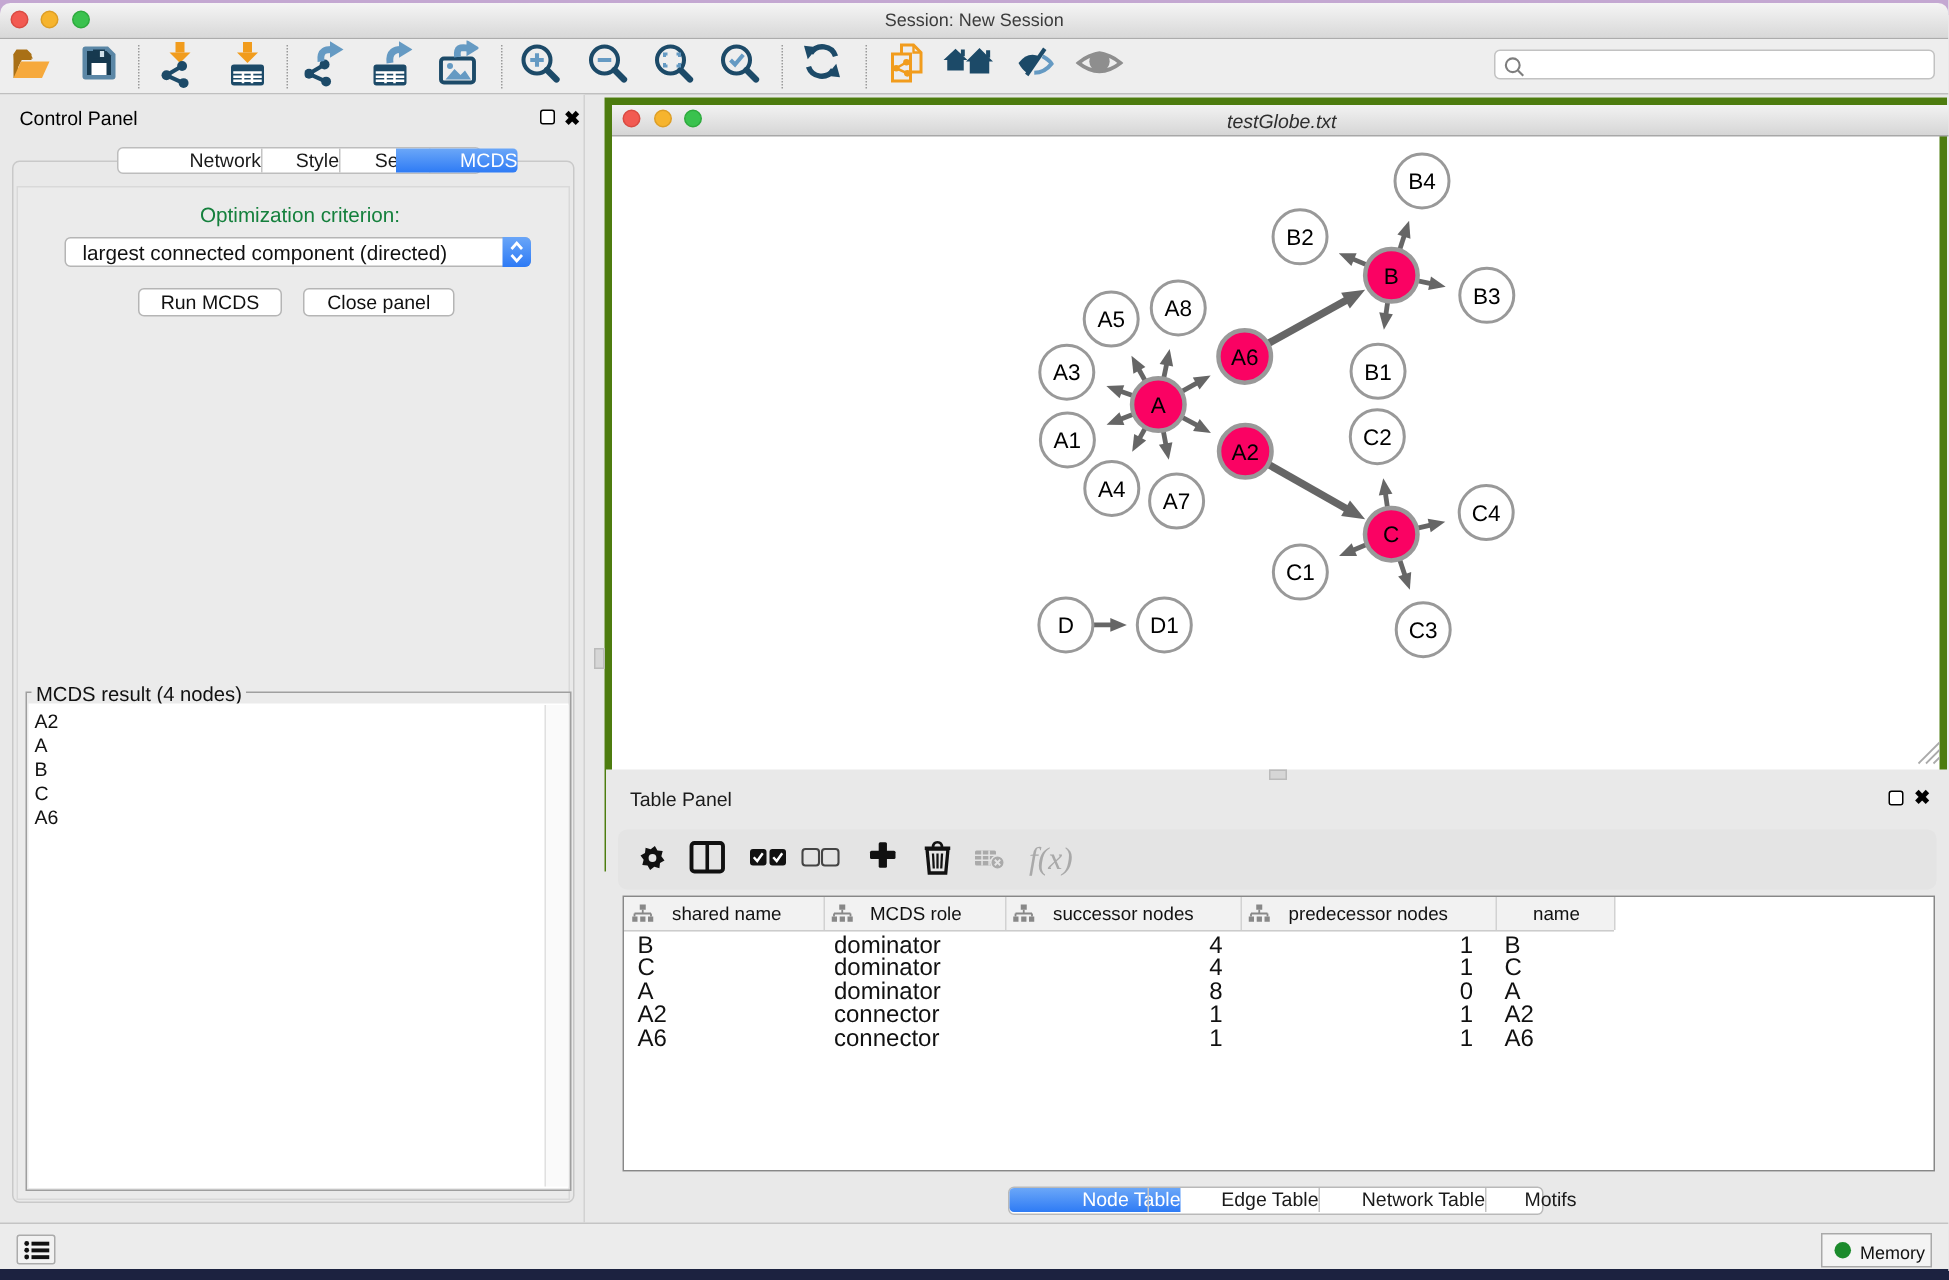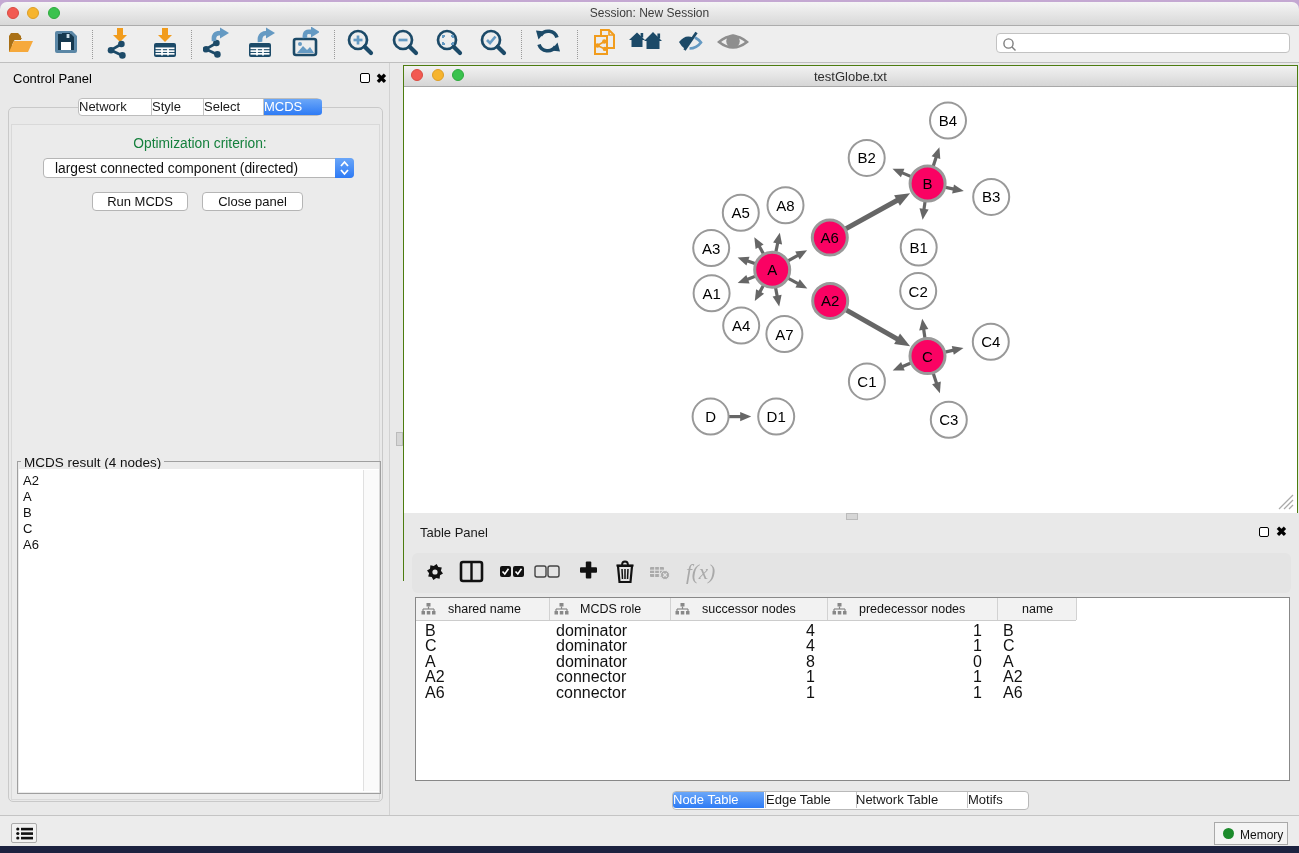--- a/index.html
+++ b/index.html
@@ -20,35 +20,35 @@
 .tbsep{position:absolute;top:4px;height:29px;width:0;border-left:1px dotted #9a9a9a;}
 #searchbox{left:996px;top:33px;width:294px;height:20px;background:#fff;border:1px solid #c2c2c2;border-radius:4px;box-sizing:border-box;}
 
 #cpanel{left:0;top:63px;width:390px;height:752px;background:#e9e9e9;border-right:1px solid #d2d2d2;box-sizing:border-box;}
 #cptitle{left:13px;top:71px;font-size:13px;color:#000000;}
 .wicon-sq{width:10px;height:10px;border:1.5px solid #000;border-radius:2px;box-sizing:border-box;background:#fff;}
 .wicon-x{font-size:13px;font-weight:bold;color:#000;line-height:12px;}
 #tabpane{left:8px;top:107px;width:375px;height:695px;border:1px solid #c9c9c9;border-radius:5px;background:#e9e9e9;box-sizing:border-box;}
 #innerpane{left:11px;top:124px;width:369px;height:676px;border:1px solid #d9d9d9;background:#ebebeb;box-sizing:border-box;}
 #segtabs{left:78px;top:98px;width:243px;height:18px;background:#fff;border:1px solid #bdbdbd;border-radius:4px;box-sizing:border-box;font-size:13px;}
-.seg{position:absolute;top:0;height:16px;line-height:16px;text-align:left;color:#1a1a1a;}
+.seg{position:absolute;top:0;height:16px;line-height:16px;text-align:right;color:#1a1a1a;padding-left:23px;}
 .seg.sel{background:linear-gradient(#6ba7f8,#2e7bf5);color:#fff;border-radius:0 3px 3px 0;}
 #optlabel{left:5px;top:136px;width:390px;text-align:center;font-size:13.8px;color:#15803d;}
 #combo{left:43px;top:158px;width:311px;height:20px;background:#fff;border:1px solid #b5b5b5;border-radius:4px;box-sizing:border-box;}
 #combotext{left:55px;top:161px;font-size:13.8px;color:#111;}
 #combocap{left:335px;top:158px;width:19px;height:20px;border-radius:0 4px 4px 0;background:linear-gradient(#6aa6f8,#2d7af5);}
 .btn{position:absolute;height:19px;background:#fff;border:1px solid #b5b5b5;border-radius:4px;box-sizing:border-box;
  font-size:13px;color:#111;text-align:center;line-height:17px;}
 #fieldset{left:17px;top:461px;width:364px;height:333px;border:1px solid #9f9f9f;box-sizing:border-box;}
 #legend{left:21px;top:455px;background:#ebebeb;padding:0 3px;font-size:13.5px;color:#111;}
 #mcdslist{left:19px;top:469px;width:360px;height:323px;background:#fff;font-size:13px;color:#111;}
 #mcdssb{left:363px;top:470px;width:15px;height:321px;background:#fafafa;border-left:1px solid #e0e0e0;}
 .li{position:absolute;left:4px;height:16px;line-height:16px;}
 
-#netwin{left:403px;top:65px;width:895px;height:516px;border:1px solid #4d7c0f;background:#fff;box-sizing:border-box;}
+#netwin{left:403px;top:65px;width:895px;height:516px;border:5px solid #4d7c0f;background:#fff;box-sizing:border-box;font-style:italic;}
 #nettitle{left:0;top:0;width:893px;height:20px;background:linear-gradient(#f2f2f2,#d6d6d6);border-bottom:1px solid #a8a8a8;}
 .tl2{width:12px;height:12px;border-radius:50%;position:absolute;top:3px;box-sizing:border-box;}
 #netname{left:0;top:3px;width:893px;text-align:center;font-size:13px;color:#2e2e2e;}
 
 #tpanel{left:404px;top:513px;width:895px;height:302px;background:#e9e9e9;}
 .td{position:absolute;height:16px;line-height:16px;color:#111;}
 
 #btabs{left:672px;top:791px;width:357px;height:19px;background:#fff;border:1px solid #b9b9b9;border-radius:4px;box-sizing:border-box;font-size:13px;}
 
 #statusbar{left:0;top:815px;width:1299px;height:31px;background:#ececec;border-top:1px solid #c4c4c4;box-sizing:border-box;}

